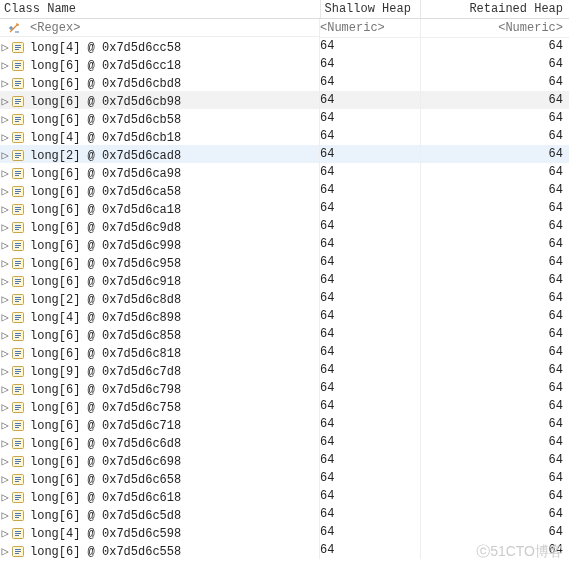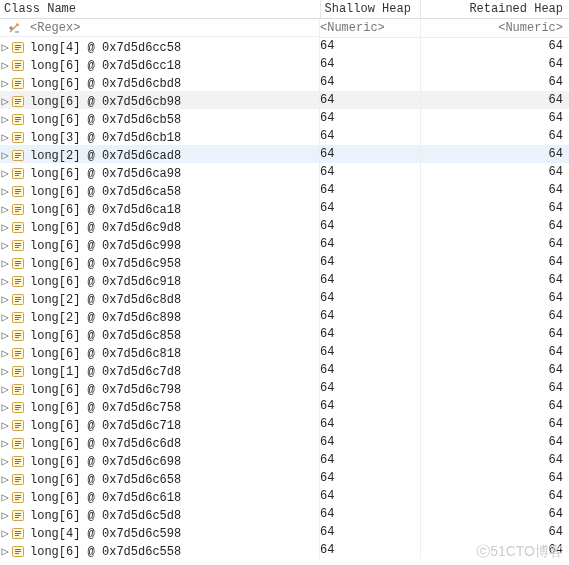--- a/index.html
+++ b/index.html
@@ -133,21 +133,21 @@
       <div class="cell col-name">
         <span class="twisty">▷</span>
         <span class="icon-obj">
           <svg width="16" height="16" viewBox="0 0 16 16">
             <rect x="2.5" y="3.5" width="11" height="10" rx="1" fill="#fdf6d9" stroke="#c9a54a" stroke-width="1"></rect>
             <rect x="5" y="6" width="6" height="1" fill="#4a78b5"></rect>
             <rect x="5" y="8" width="6" height="1" fill="#4a78b5"></rect>
             <rect x="5" y="10" width="4" height="1" fill="#4a78b5"></rect>
           </svg>
         </span>
-        <span class="lbl">long[3] @ 0x7d5d6cb18</span>
+        <span class="lbl">long[4] @ 0x7d5d6cb18</span>
       </div>
       <div class="cell col-sh">64</div>
       <div class="cell col-rh">64</div>
     </div>
     <div class="row highlight-sel">
       <div class="cell col-name">
         <span class="twisty">▷</span>
         <span class="icon-obj">
           <svg width="16" height="16" viewBox="0 0 16 16">
             <rect x="2.5" y="3.5" width="11" height="10" rx="1" fill="#fdf6d9" stroke="#c9a54a" stroke-width="1"></rect>
@@ -293,21 +293,21 @@
       <div class="cell col-name">
         <span class="twisty">▷</span>
         <span class="icon-obj">
           <svg width="16" height="16" viewBox="0 0 16 16">
             <rect x="2.5" y="3.5" width="11" height="10" rx="1" fill="#fdf6d9" stroke="#c9a54a" stroke-width="1"></rect>
             <rect x="5" y="6" width="6" height="1" fill="#4a78b5"></rect>
             <rect x="5" y="8" width="6" height="1" fill="#4a78b5"></rect>
             <rect x="5" y="10" width="4" height="1" fill="#4a78b5"></rect>
           </svg>
         </span>
-        <span class="lbl">long[2] @ 0x7d5d6c898</span>
+        <span class="lbl">long[4] @ 0x7d5d6c898</span>
       </div>
       <div class="cell col-sh">64</div>
       <div class="cell col-rh">64</div>
     </div>
     <div class="row ">
       <div class="cell col-name">
         <span class="twisty">▷</span>
         <span class="icon-obj">
           <svg width="16" height="16" viewBox="0 0 16 16">
             <rect x="2.5" y="3.5" width="11" height="10" rx="1" fill="#fdf6d9" stroke="#c9a54a" stroke-width="1"></rect>
@@ -341,21 +341,21 @@
       <div class="cell col-name">
         <span class="twisty">▷</span>
         <span class="icon-obj">
           <svg width="16" height="16" viewBox="0 0 16 16">
             <rect x="2.5" y="3.5" width="11" height="10" rx="1" fill="#fdf6d9" stroke="#c9a54a" stroke-width="1"></rect>
             <rect x="5" y="6" width="6" height="1" fill="#4a78b5"></rect>
             <rect x="5" y="8" width="6" height="1" fill="#4a78b5"></rect>
             <rect x="5" y="10" width="4" height="1" fill="#4a78b5"></rect>
           </svg>
         </span>
-        <span class="lbl">long[1] @ 0x7d5d6c7d8</span>
+        <span class="lbl">long[9] @ 0x7d5d6c7d8</span>
       </div>
       <div class="cell col-sh">64</div>
       <div class="cell col-rh">64</div>
     </div>
     <div class="row ">
       <div class="cell col-name">
         <span class="twisty">▷</span>
         <span class="icon-obj">
           <svg width="16" height="16" viewBox="0 0 16 16">
             <rect x="2.5" y="3.5" width="11" height="10" rx="1" fill="#fdf6d9" stroke="#c9a54a" stroke-width="1"></rect>

